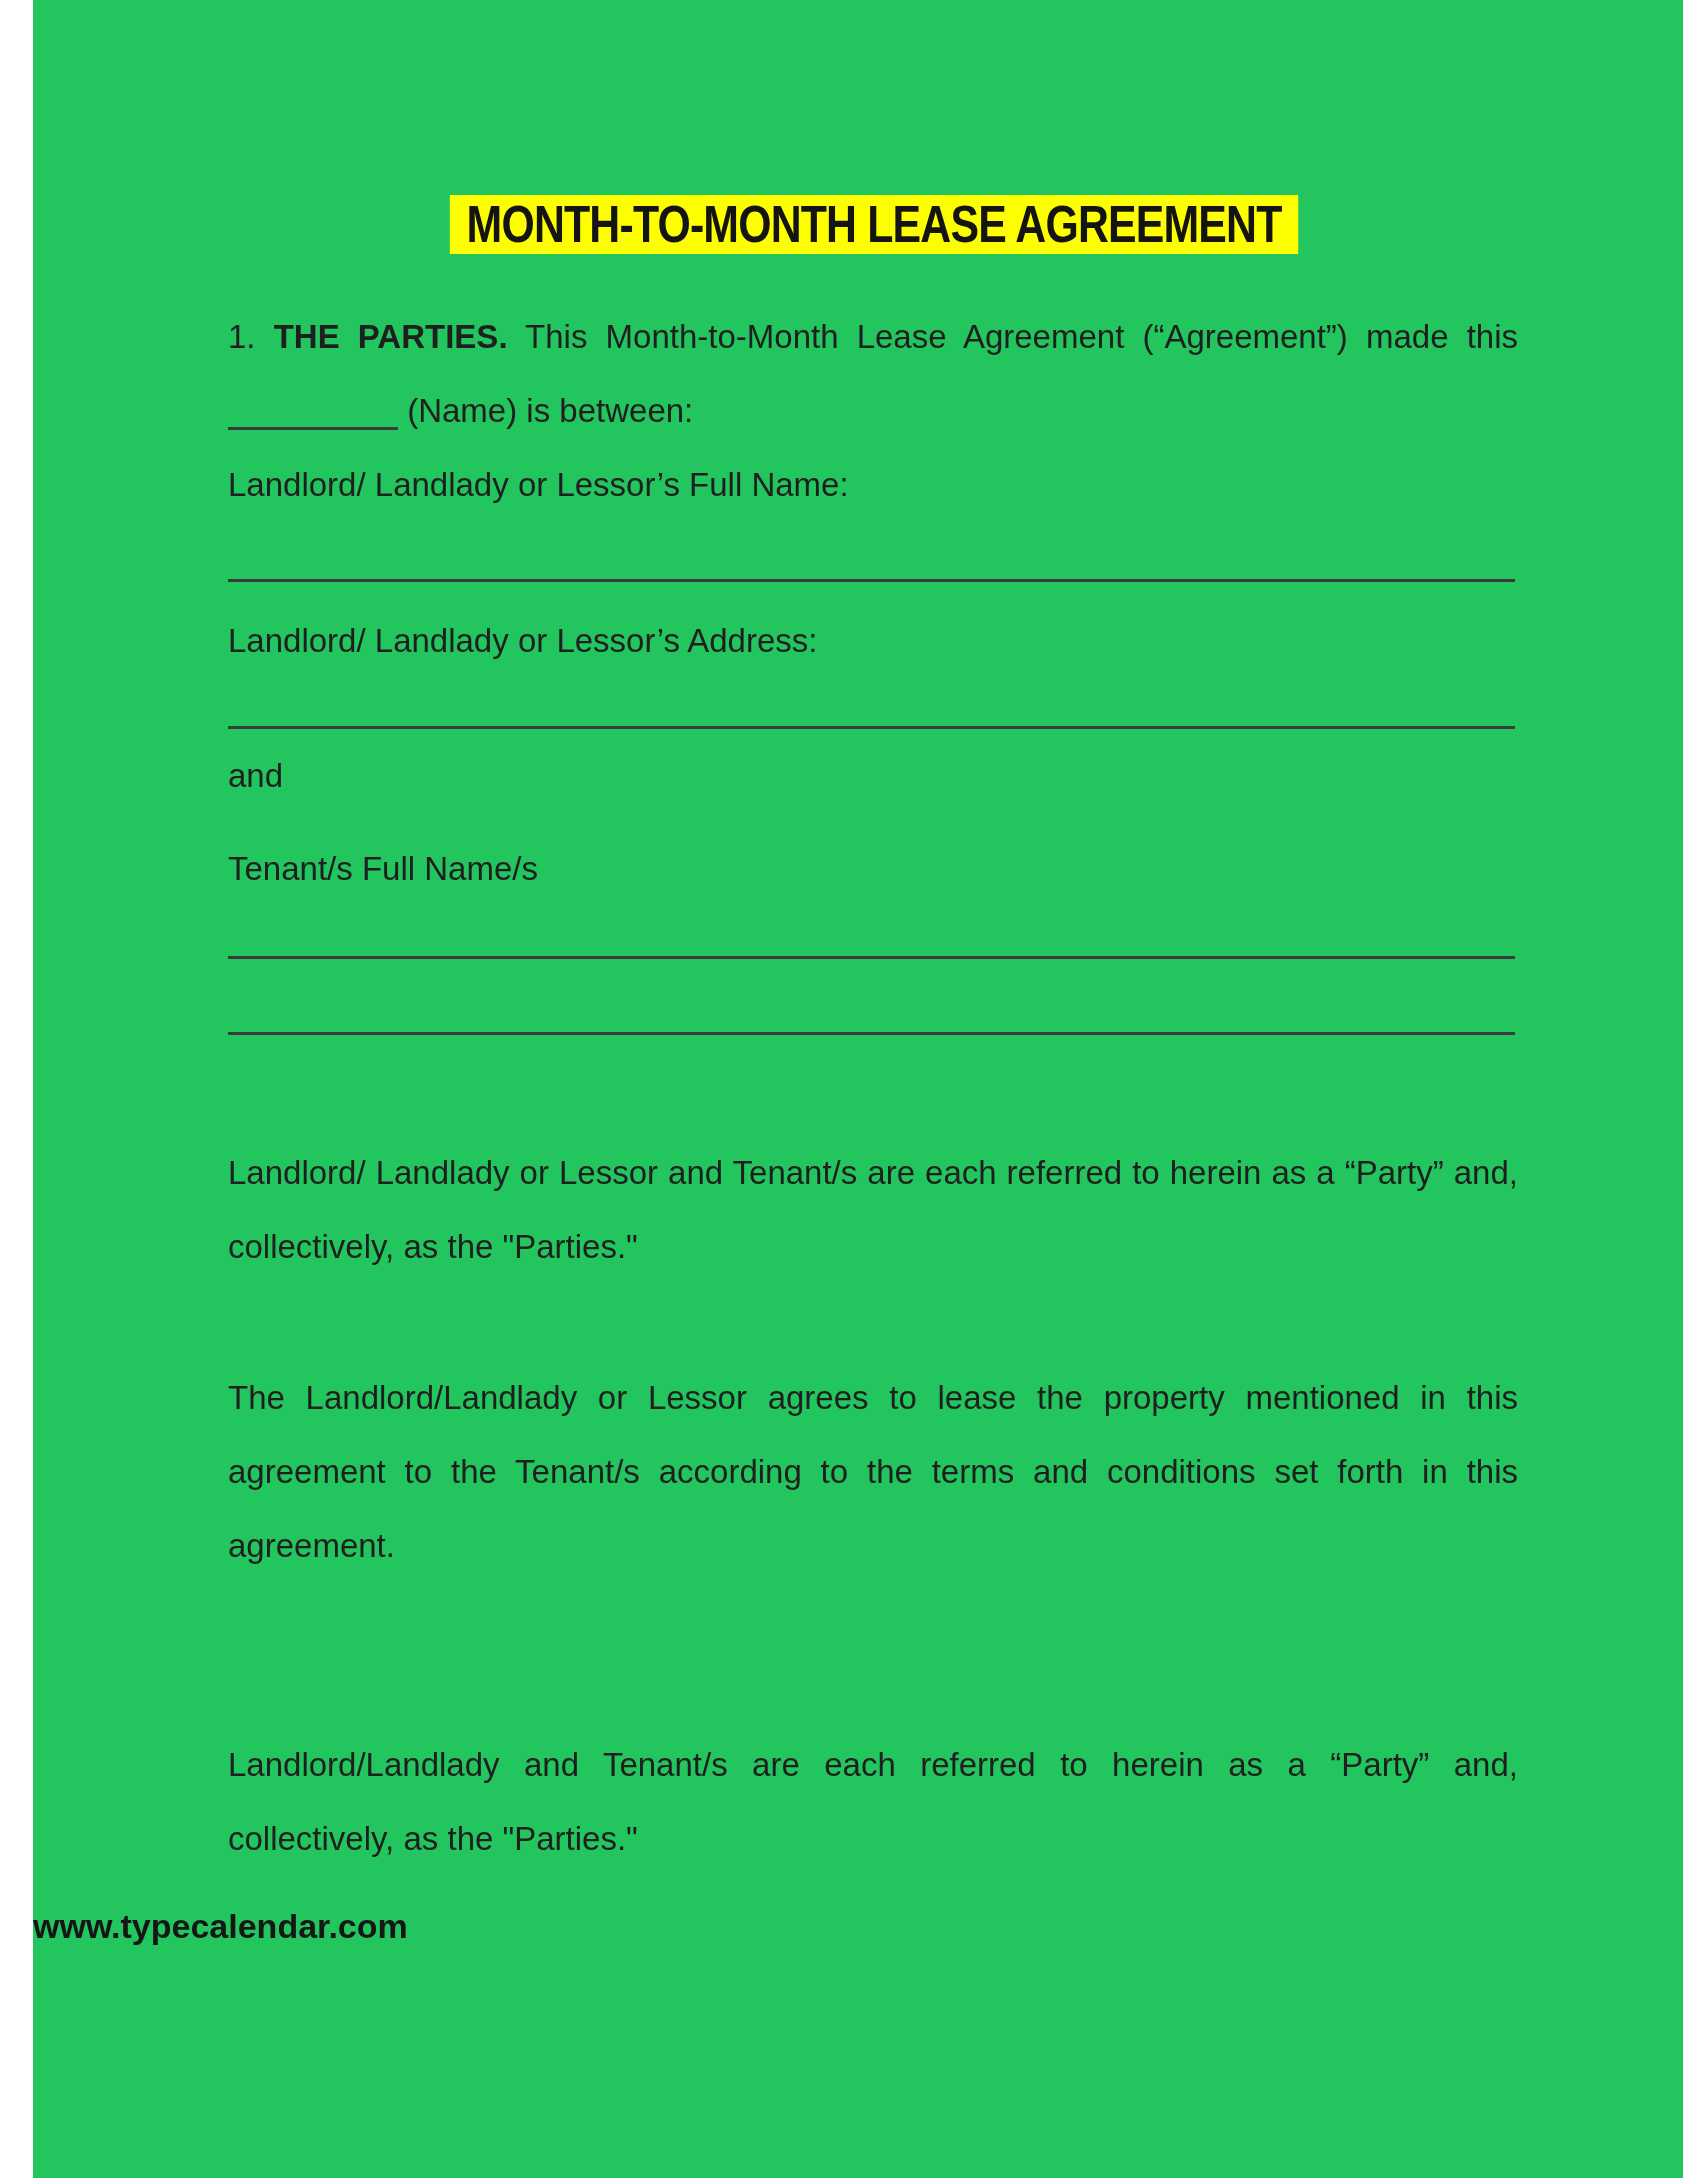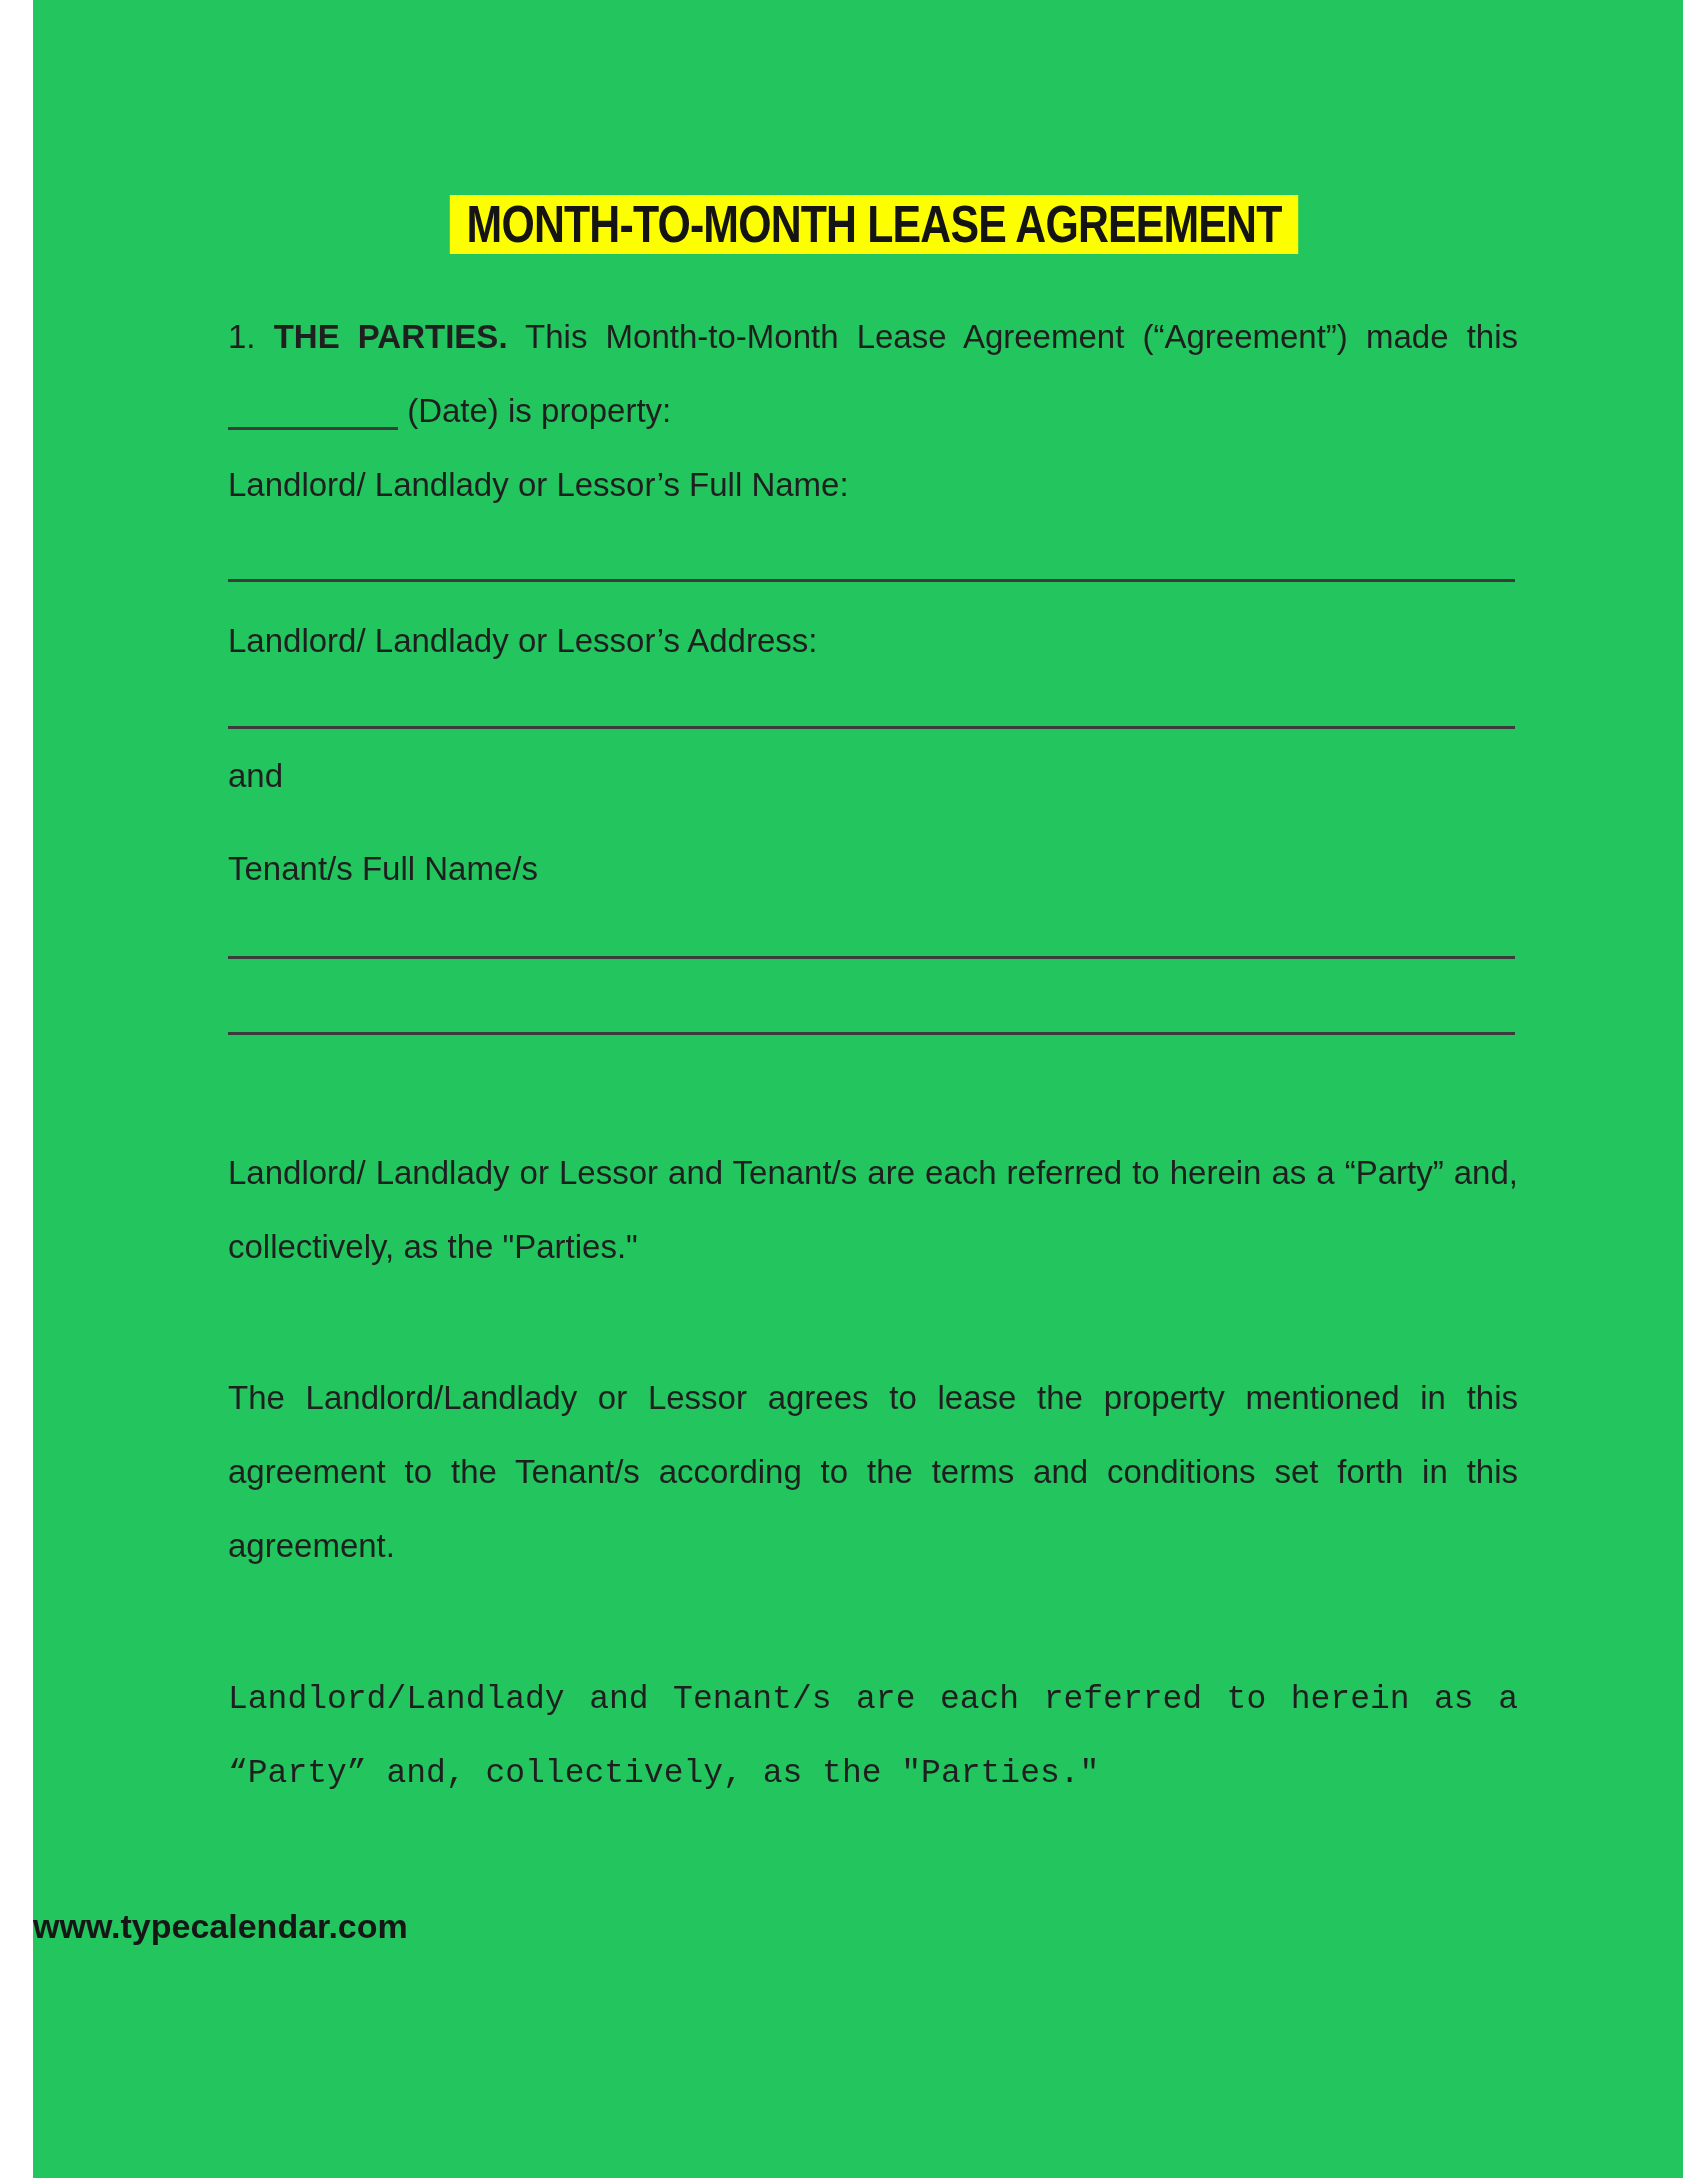--- a/index.html
+++ b/index.html
@@ -70,21 +70,21 @@
 </style>
 </head>
 <body>
 
 <div class="page">
 
   <div class="title-row">
     <span class="doc-title">MONTH-TO-MONTH LEASE AGREEMENT</span>
   </div>
 
-  <p class="blk just" style="top:300px; margin:0;"><span>1.</span> <span class="bold">THE PARTIES.</span> <span>This Month-to-Month Lease Agreement (“Agreement”) made this</span> <span class="inline-blank"></span> <span>(Date) is property:</span></p>
+  <p class="blk just" style="top:300px; margin:0;"><span>1.</span> <span class="bold">THE PARTIES.</span> <span>This Month-to-Month Lease Agreement (“Agreement”) made this</span> <span class="inline-blank"></span> <span>(Name) is between:</span></p>
 
   <p class="blk" style="top:448px; margin:0;">
     <span>Landlord/ Landlady or Lessor’s Full Name:</span>
   </p>
 
   <div class="rule" style="top:579px;"></div>
 
   <p class="blk" style="top:604px; margin:0;">
     <span>Landlord/ Landlady or Lessor’s Address:</span>
   </p>
@@ -104,20 +104,20 @@
   <div class="rule" style="top:1032px;"></div>
 
   <p class="blk just" style="top:1136px; margin:0;">
     <span>Landlord/ Landlady or Lessor and Tenant/s are each referred to herein as a “Party” and, collectively, as the "Parties."</span>
   </p>
 
   <p class="blk just" style="top:1361px; margin:0;">
     <span>The Landlord/Landlady or Lessor agrees to lease the property mentioned in this agreement to the Tenant/s according to the terms and conditions set forth in this agreement.</span>
   </p>
 
-  <p class="blk just" style="top:1663px; margin:0;font-family:Liberation Mono, monospace;">
+  <p class="blk just" style="top:1728px; margin:0;">
     <span>Landlord/Landlady and Tenant/s are each referred to herein as a “Party” and, collectively, as the "Parties."</span>
   </p>
 
   <div class="footer">www.typecalendar.com</div>
 
 </div>
 
 
 </body></html>

